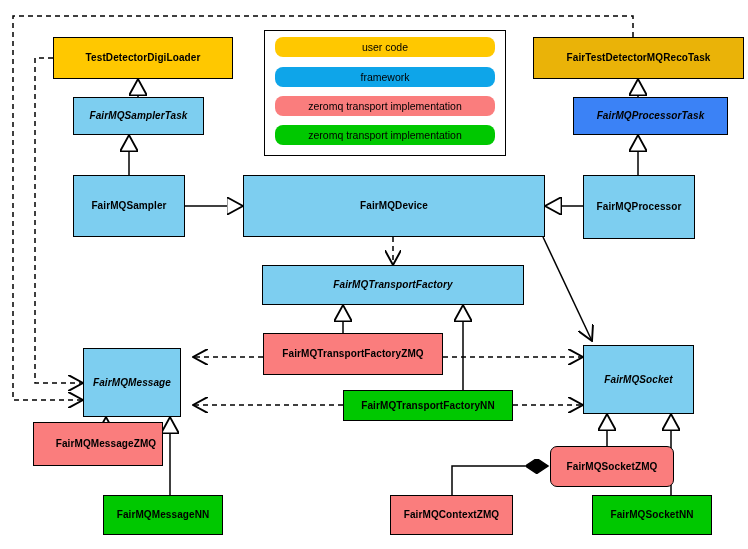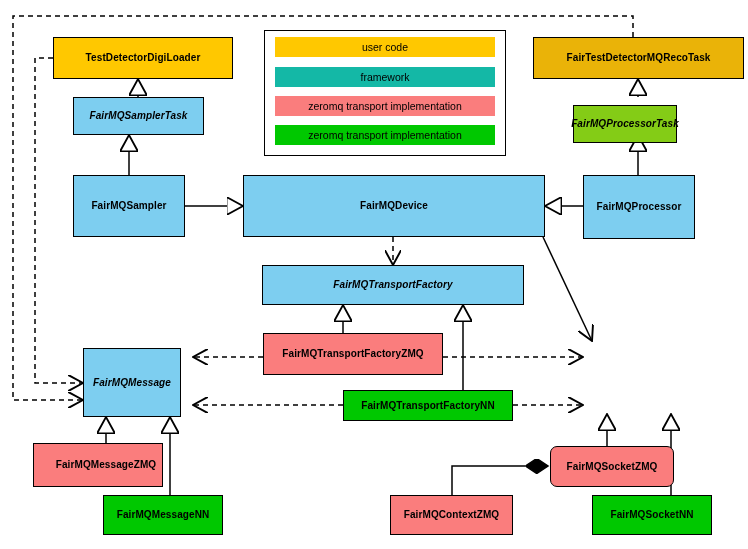--- a/index.html
+++ b/index.html
@@ -5,21 +5,21 @@
   html,body{margin:0;padding:0;background:#ffffff;}
   body{font-family:"Liberation Sans",sans-serif;}
   #diagram{position:relative;width:748px;height:549px;background:#ffffff;overflow:hidden;}
   #edges{position:absolute;left:0;top:0;width:748px;height:549px;}
   .node{position:absolute;box-sizing:border-box;border:1.6px solid #000;
         display:flex;align-items:center;justify-content:center;text-align:center;
         font-size:10px;font-weight:bold;color:#000;line-height:1.15;letter-spacing:.1px;}
   .node.abstract{font-style:italic;}
   .legend-box{position:absolute;box-sizing:border-box;border:1.6px solid #000;background:#fff;}
   .legend-row{position:absolute;box-sizing:border-box;display:flex;align-items:center;
-              justify-content:center;font-size:10.5px;font-weight:normal;color:#000;}
+              justify-content:center;font-size:10.5px;font-weight:normal;color:#000;border-radius:8px;}
 </style>
 </head>
 <body>
 
 <div id="diagram">
 
   <svg id="edges" viewBox="0 0 748 549" xmlns="http://www.w3.org/2000/svg">
     <defs>
       <marker id="hollowTri" viewBox="0 0 12 12" refX="11" refY="6" markerWidth="12" markerHeight="12" orient="auto-start-reverse">
         <path d="M0,0 L11,6 L0,12 z" fill="#ffffff" stroke="#000000" stroke-width="1.2"></path>
@@ -83,44 +83,45 @@
   <div class="node" style="left:53px;top:37px;width:180px;height:42px;background:#FFC800;">TestDetectorDigiLoader</div>
 
   <div class="node abstract" style="left:73px;top:97px;width:131px;height:38px;background:#7DCEF0;">FairMQSamplerTask</div>
 
   <div class="node" style="left:73px;top:175px;width:112px;height:62px;background:#7DCEF0;">FairMQSampler</div>
 
   <div class="node" style="left:243px;top:175px;width:302px;height:62px;background:#7DCEF0;">FairMQDevice</div>
 
   <div class="node" style="left:583px;top:175px;width:112px;height:64px;background:#7DCEF0;">FairMQProcessor</div>
 
-  <div class="node abstract" style="left:573px;top:105px;width:104px;height:38px;background:#84cc16;">FairMQProcessorTask</div>
+  <div class="node abstract" style="left:573px;top:97px;width:155px;height:38px;background:#3b82f6;">FairMQProcessorTask</div>
 
   <div class="node" style="left:533px;top:37px;width:211px;height:42px;background:#eab308;">FairTestDetectorMQRecoTask</div>
 
   <div class="node abstract" style="left:262px;top:265px;width:262px;height:40px;background:#7DCEF0;">FairMQTransportFactory</div>
 
   <div class="node" style="left:263px;top:333px;width:180px;height:42px;background:#FA7D7D;">FairMQTransportFactoryZMQ</div>
 
   <div class="node" style="left:343px;top:390px;width:170px;height:31px;background:#00C800;">FairMQTransportFactoryNN</div>
 
   <div class="node abstract" style="left:83px;top:348px;width:98px;height:69px;background:#7DCEF0;">FairMQMessage</div>
 
+  <div class="node abstract" style="left:583px;top:345px;width:111px;height:69px;background:#7DCEF0;">FairMQSocket</div>
 
-  <div class="node" style="left:33px;top:443px;width:130px;height:44px;background:#FA7D7D;padding-left:16px;">FairMQMessageZMQ</div>
+  <div class="node" style="left:33px;top:422px;width:130px;height:44px;background:#FA7D7D;padding-left:16px;">FairMQMessageZMQ</div>
 
   <div class="node" style="left:103px;top:495px;width:120px;height:40px;background:#00C800;">FairMQMessageNN</div>
 
   <div class="node" style="left:390px;top:495px;width:123px;height:40px;background:#FA7D7D;">FairMQContextZMQ</div>
 
   <div class="node" style="left:550px;top:446px;width:124px;height:41px;background:#FA7D7D;border-radius:7px;">FairMQSocketZMQ</div>
 
   <div class="node" style="left:592px;top:495px;width:120px;height:40px;background:#00C800;">FairMQSocketNN</div>
 
   <div class="legend-row" style="left:275px;top:37px;width:220px;height:20px;background:#FFC800;">user code</div>
 
-  <div class="legend-row" style="left:275px;top:67px;width:220px;height:20px;background:#14b8a6;">framework</div>
+  <div class="legend-row" style="left:275px;top:67px;width:220px;height:20px;background:#0ea5e9;">framework</div>
 
   <div class="legend-row" style="left:275px;top:96px;width:220px;height:20px;background:#FA7D7D;">zeromq transport implementation</div>
 
   <div class="legend-row" style="left:275px;top:125px;width:220px;height:20px;background:#00C800;">zeromq transport implementation</div>
 
 </div>
 
 </body></html>

